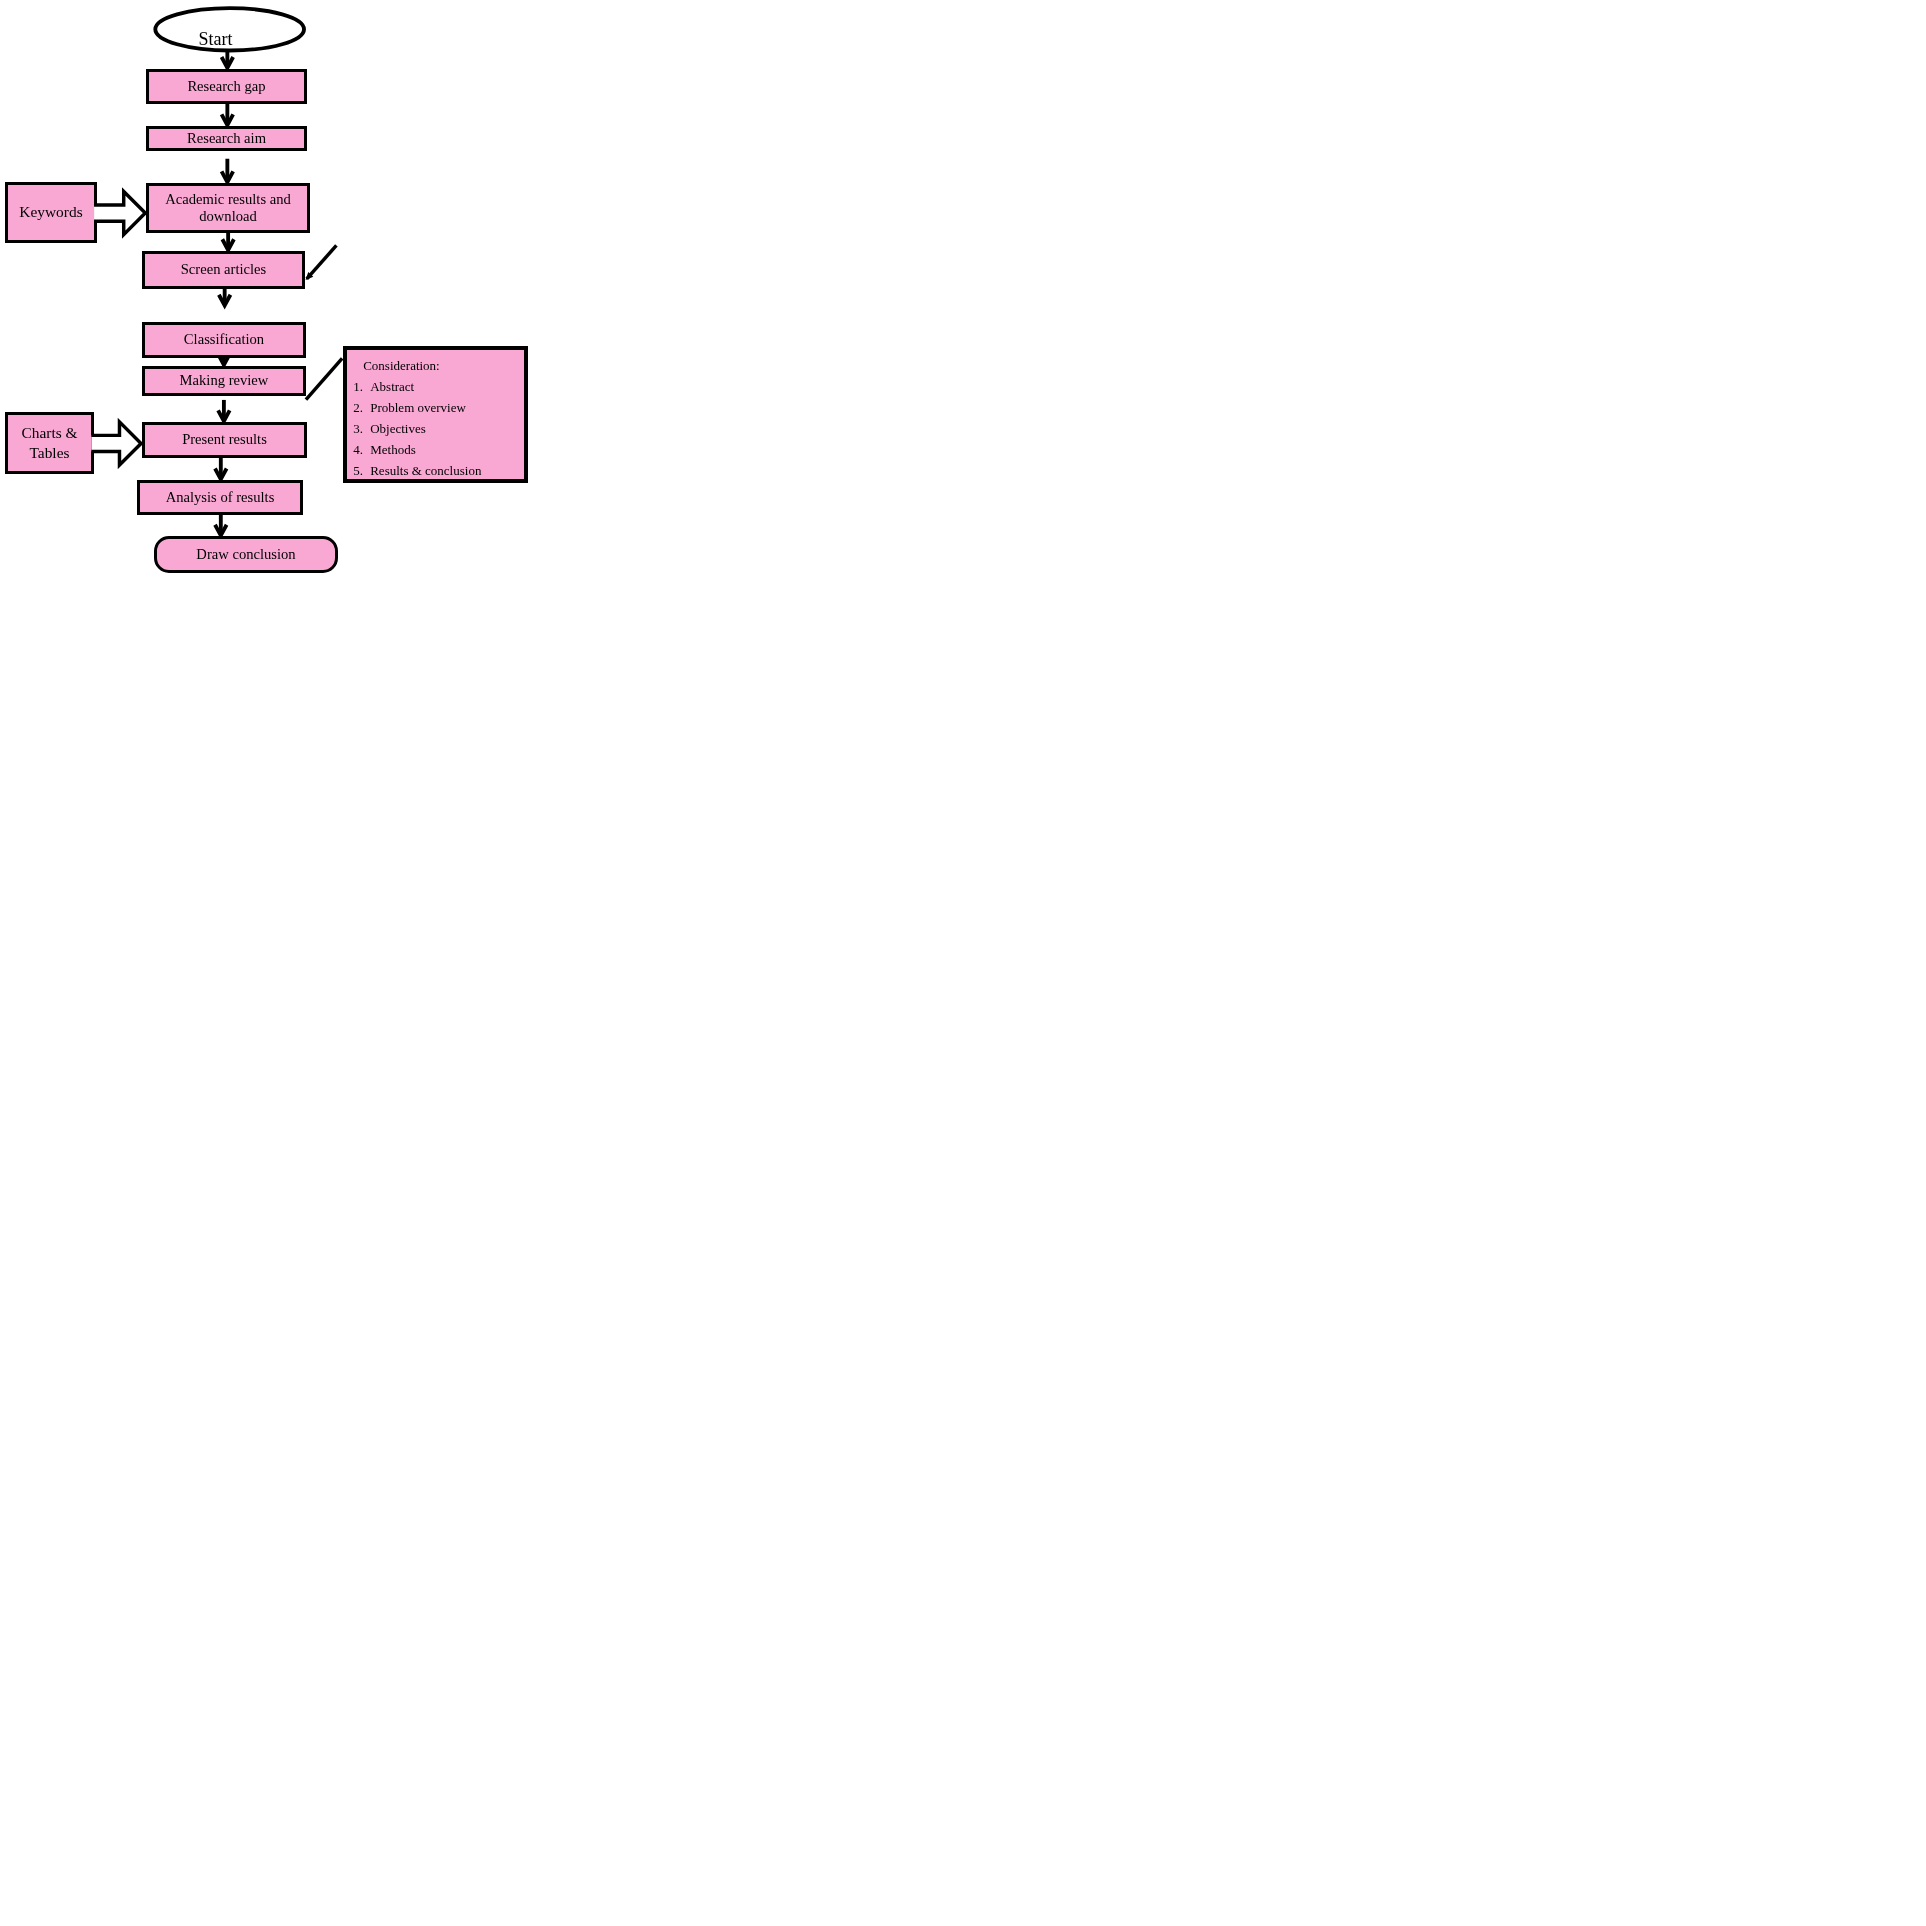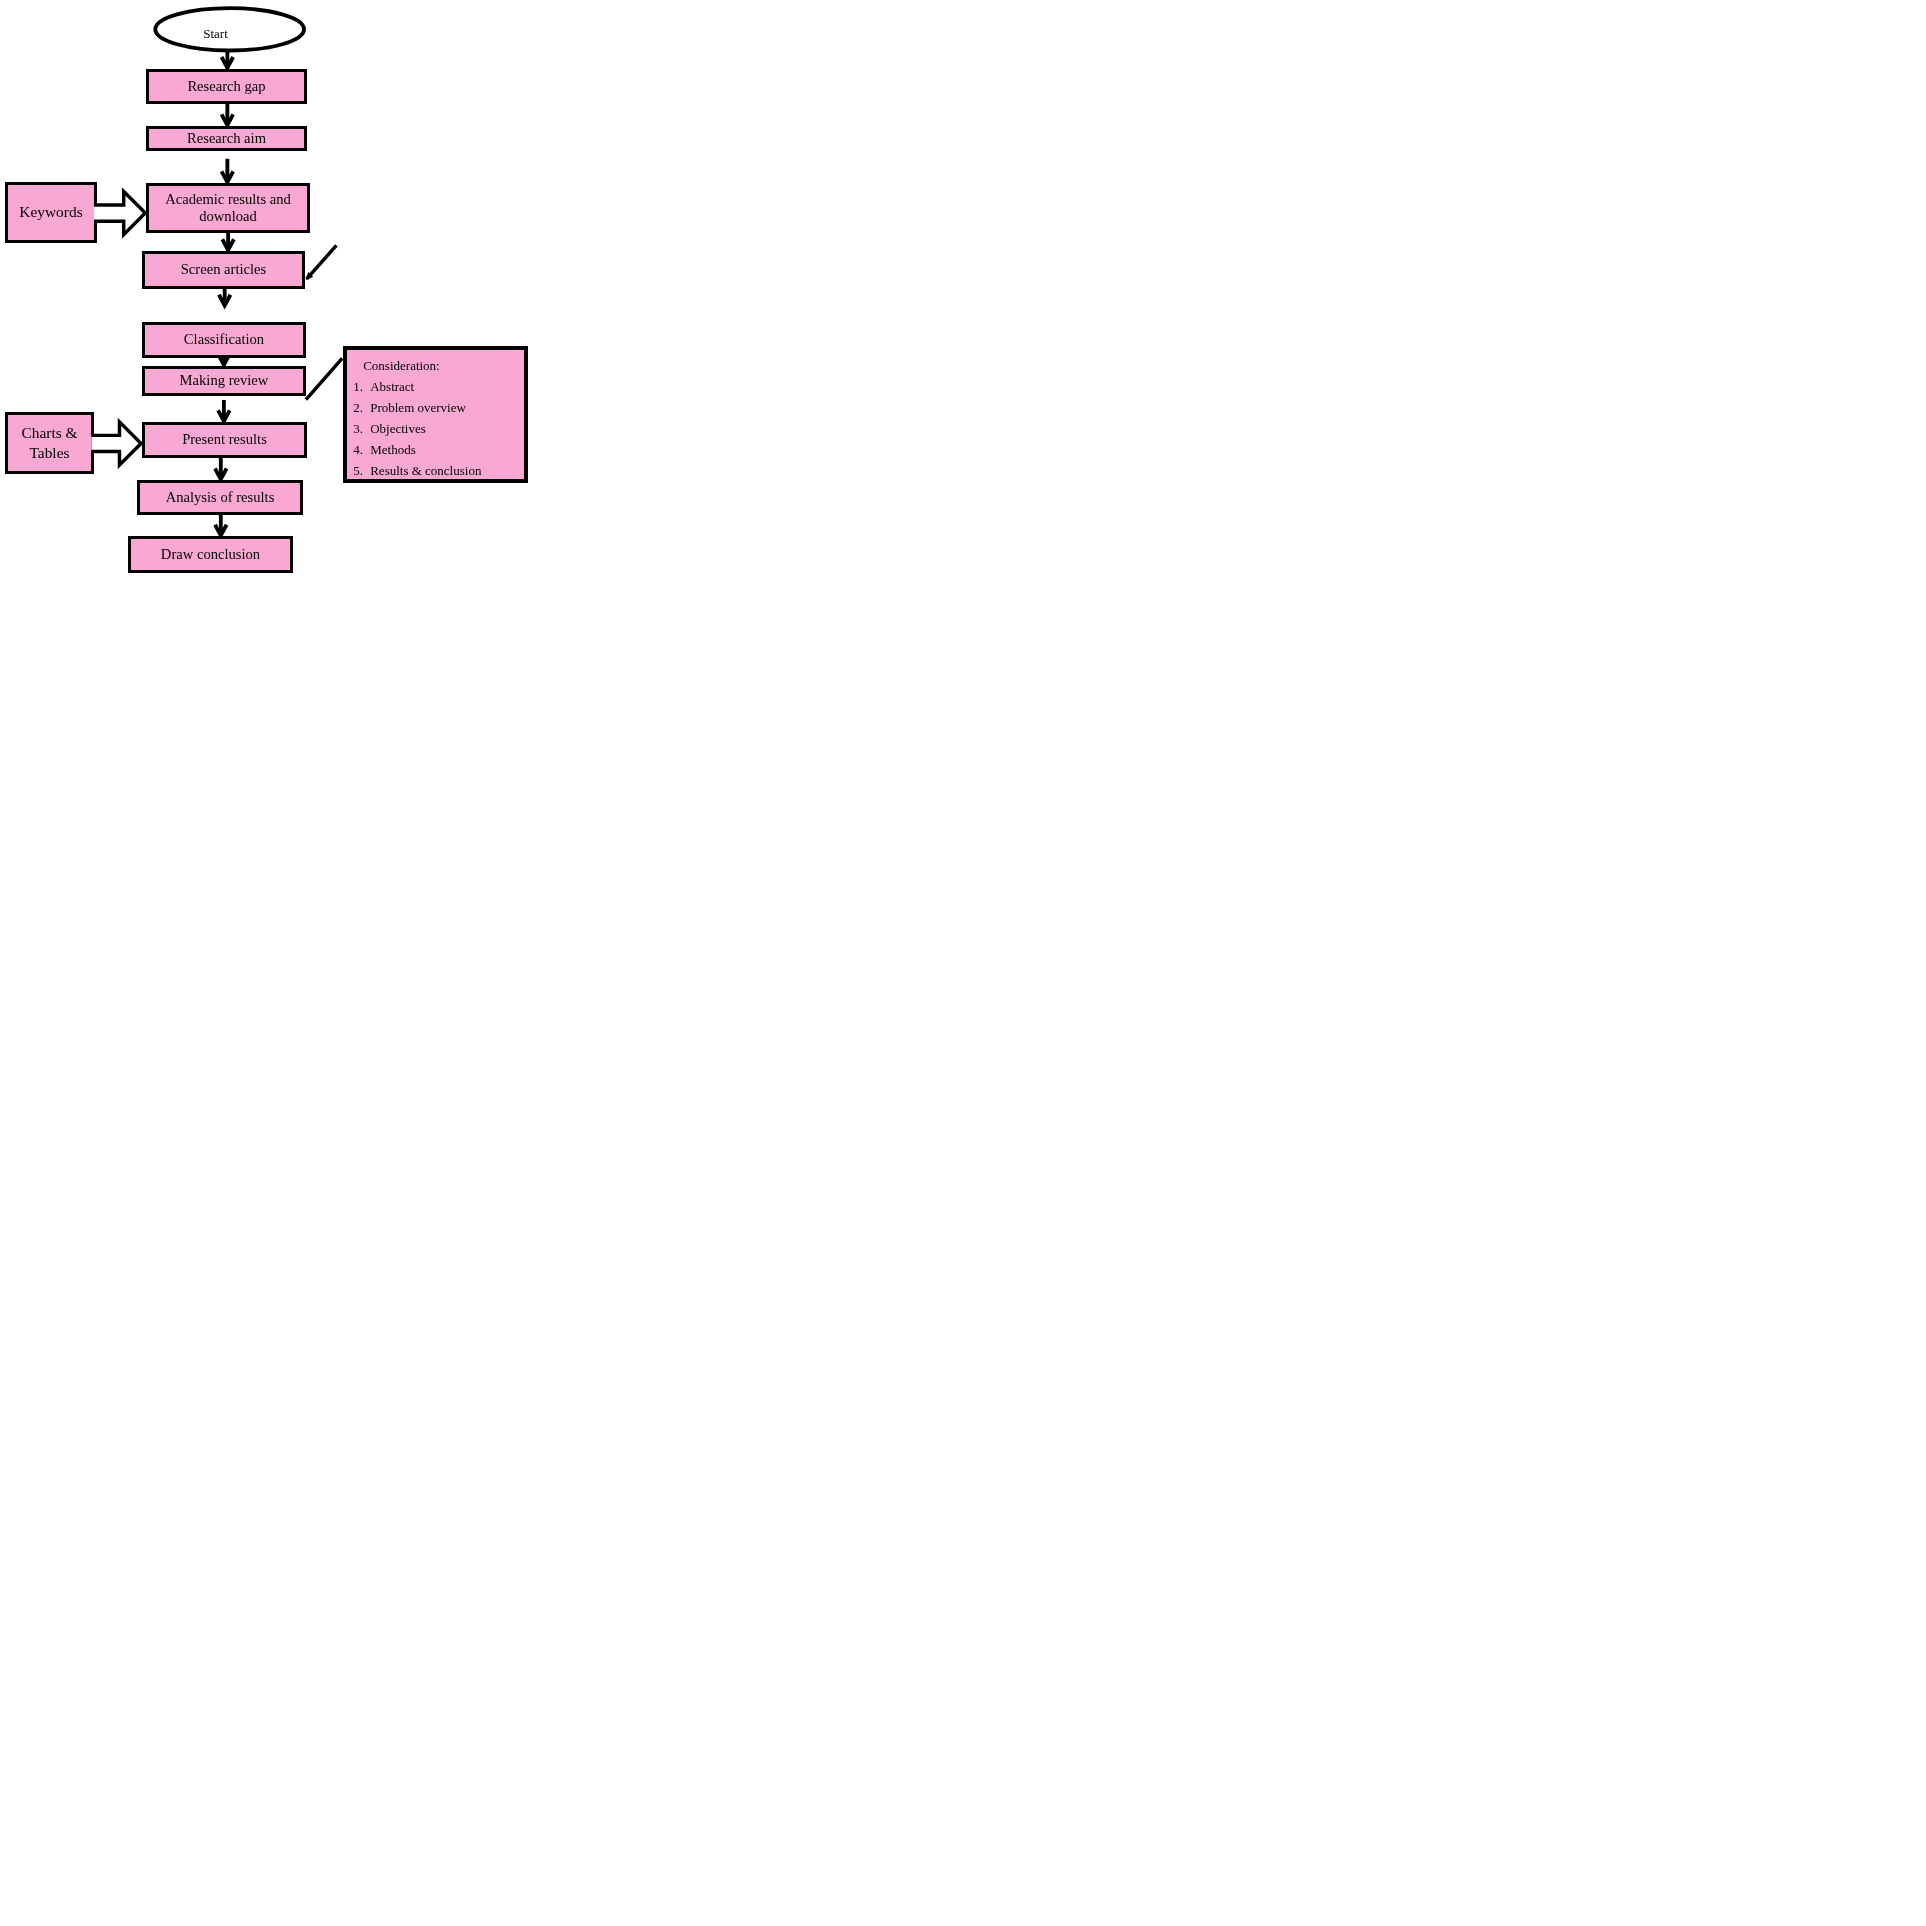--- a/index.html
+++ b/index.html
@@ -41,24 +41,24 @@
     display: block;
     text-align: left;
   }
   .note-inclusion { padding: 5.4px 2.3px 0 11.6px; line-height: 19px; }
   .note-consideration { padding: 4.6px 2.3px 0 6.2px; line-height: 21px; }
   .note-heading { padding-left: 10px; }
   .note-item { display: flex; }
   .note-item .num { width: 17px; flex: 0 0 17px; }
   .start-label {
     position: absolute;
-    left: 155px; top: 21px;
+    left: 155px; top: 27px;
     width: 121px; height: 25.4px;
     display: flex; align-items: center; justify-content: center;
-    font-size: 13px;
+    font-size: 18px;
     z-index: 2;
   }
 </style>
 </head>
 <body>
 
 <div class="canvas">
 
   <svg class="layer layer-under" viewBox="0 0 1378 1495">
 
@@ -140,21 +140,21 @@
   </div>
 
   <div class="box flow" style="left:142px; top:422px; width:165px; height:36px;">
     <span>Present results</span>
   </div>
 
   <div class="box flow" style="left:137px; top:480px; width:166px; height:35px;">
     <span>Analysis of results</span>
   </div>
 
-  <div class="box flow" style="left:128px; top:536px; width:165px; height:37px;">
+  <div class="box flow" style="left:154px; top:536px; width:184px; height:37px;border-radius:15px;">
     <span>Draw conclusion</span>
   </div>
 
   <div class="box input-box" style="left:5px; top:182px; width:92px; height:61px;">
     <span>Keywords</span>
   </div>
 
   <div class="box input-box" style="left:5px; top:412px; width:89px; height:62px;">
     <span>
       <span>Charts &amp;</span><br>

